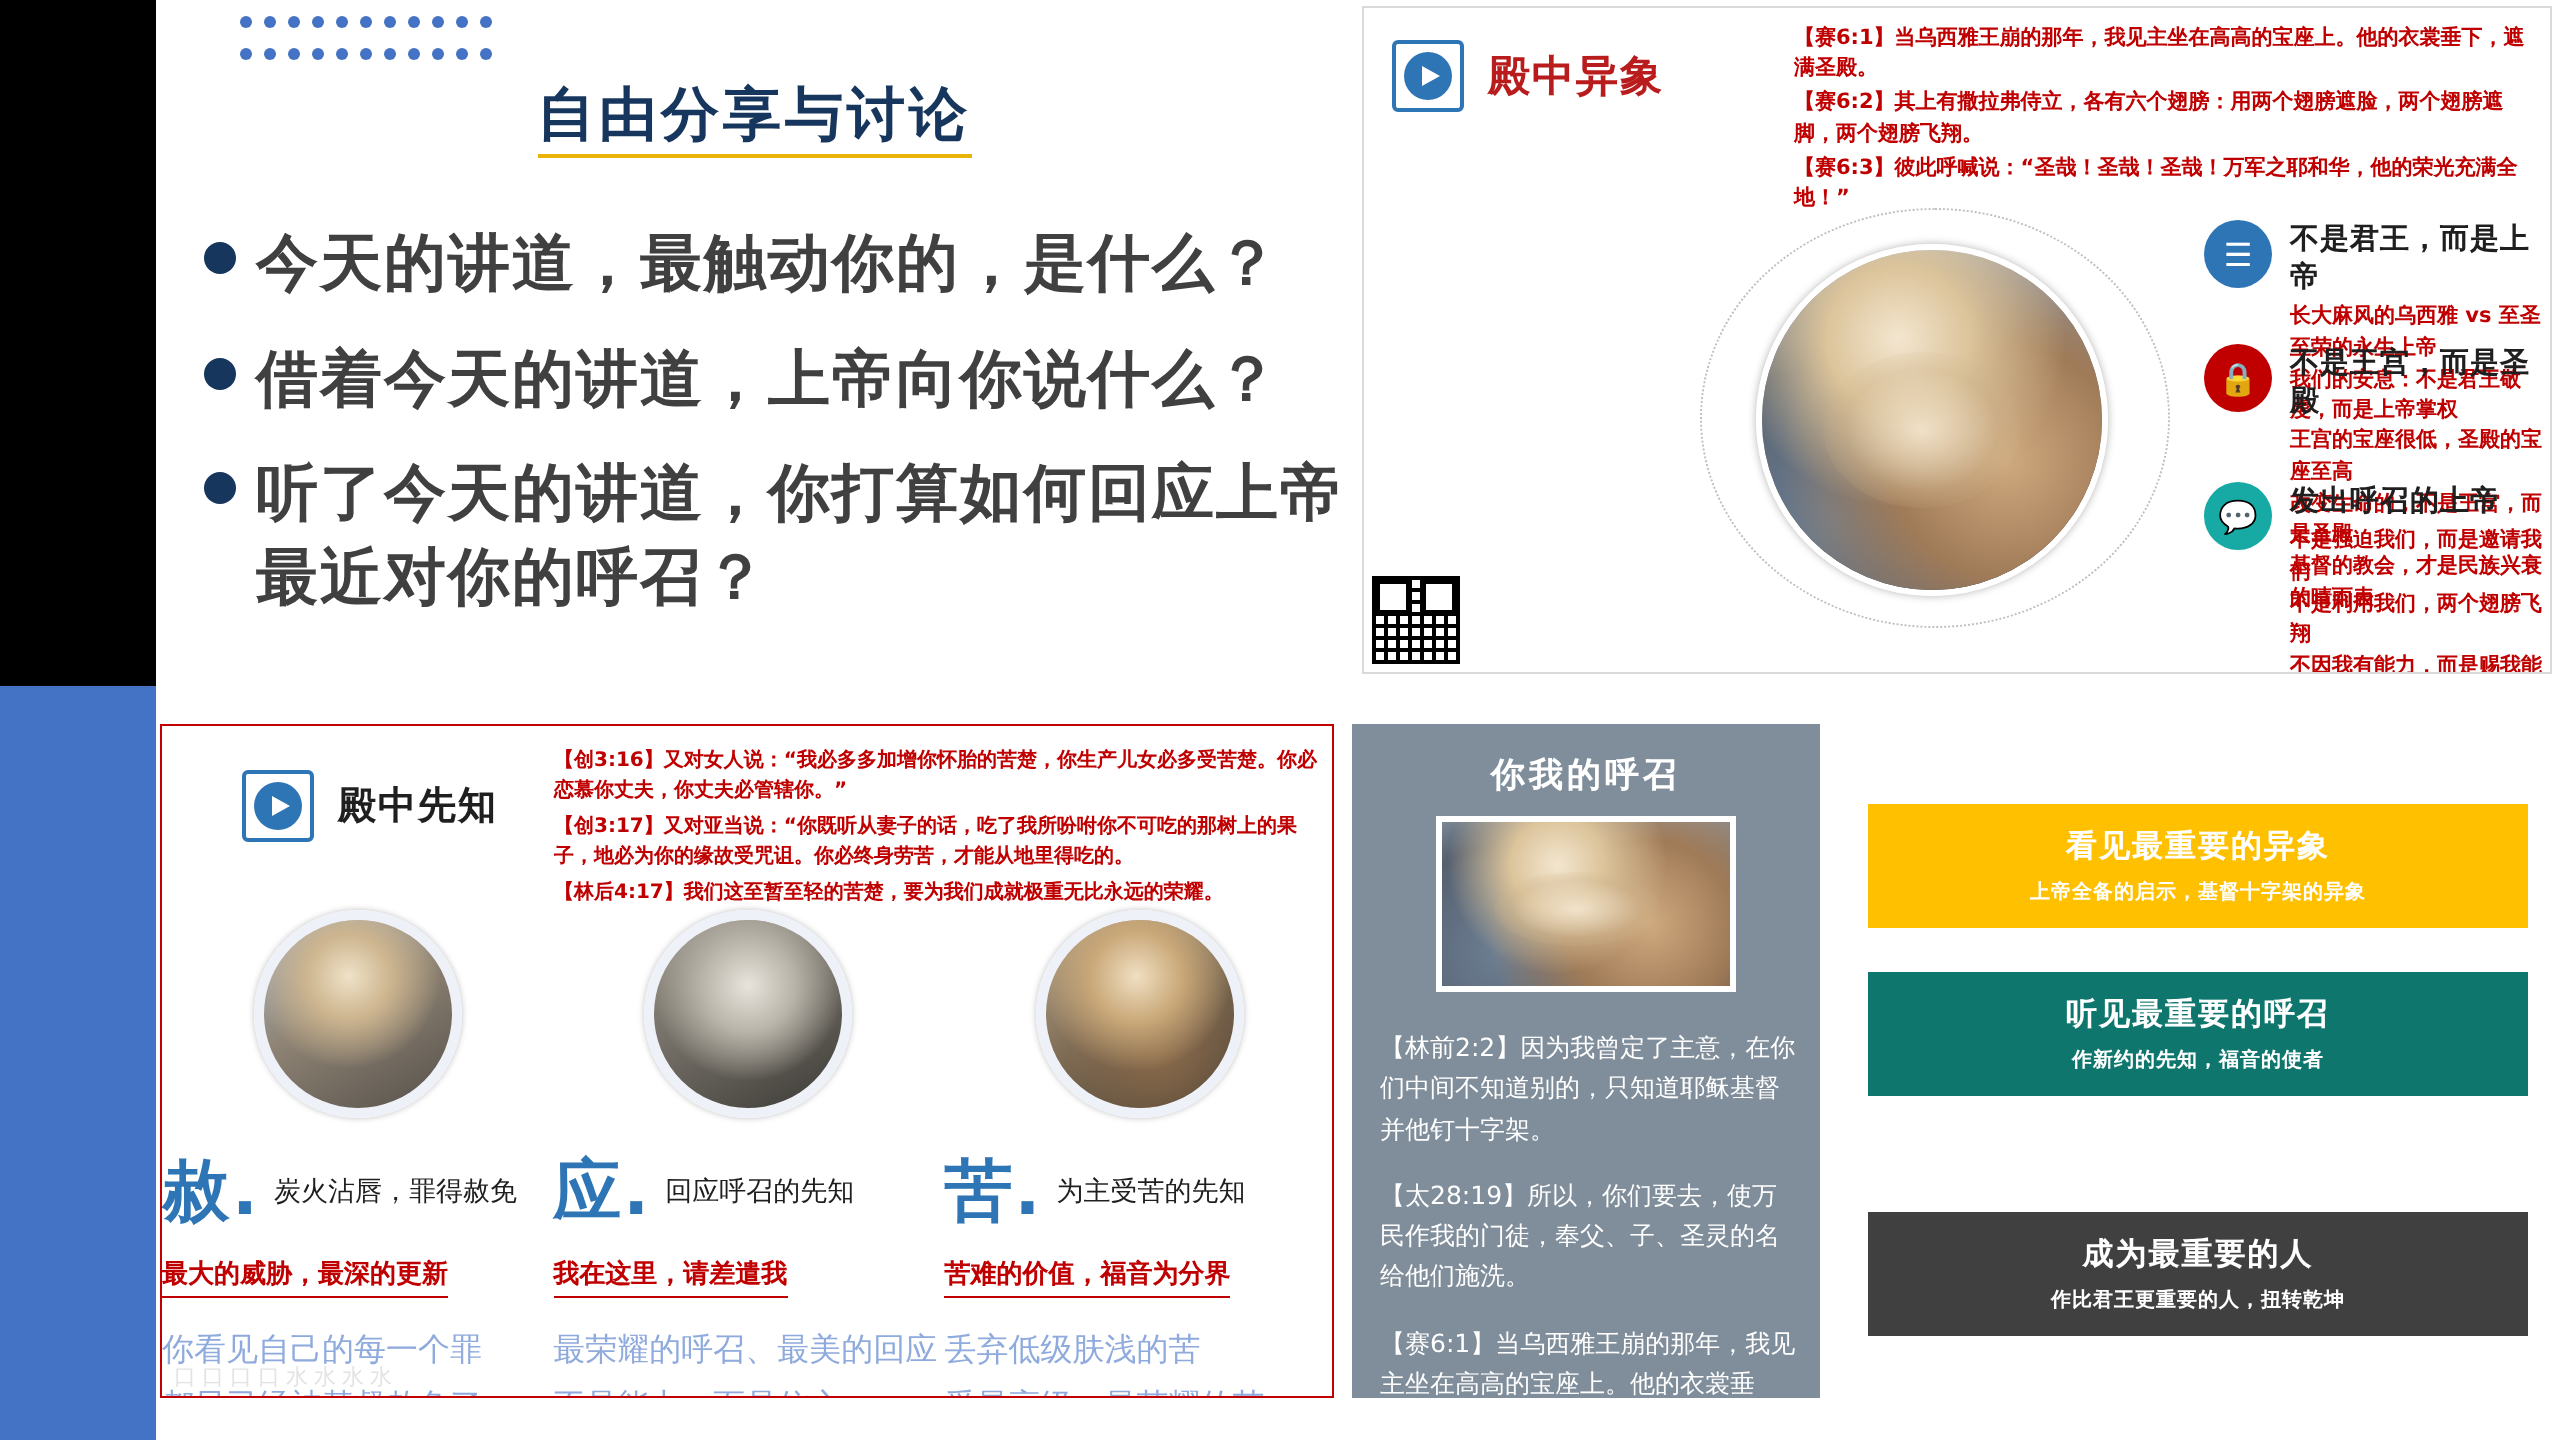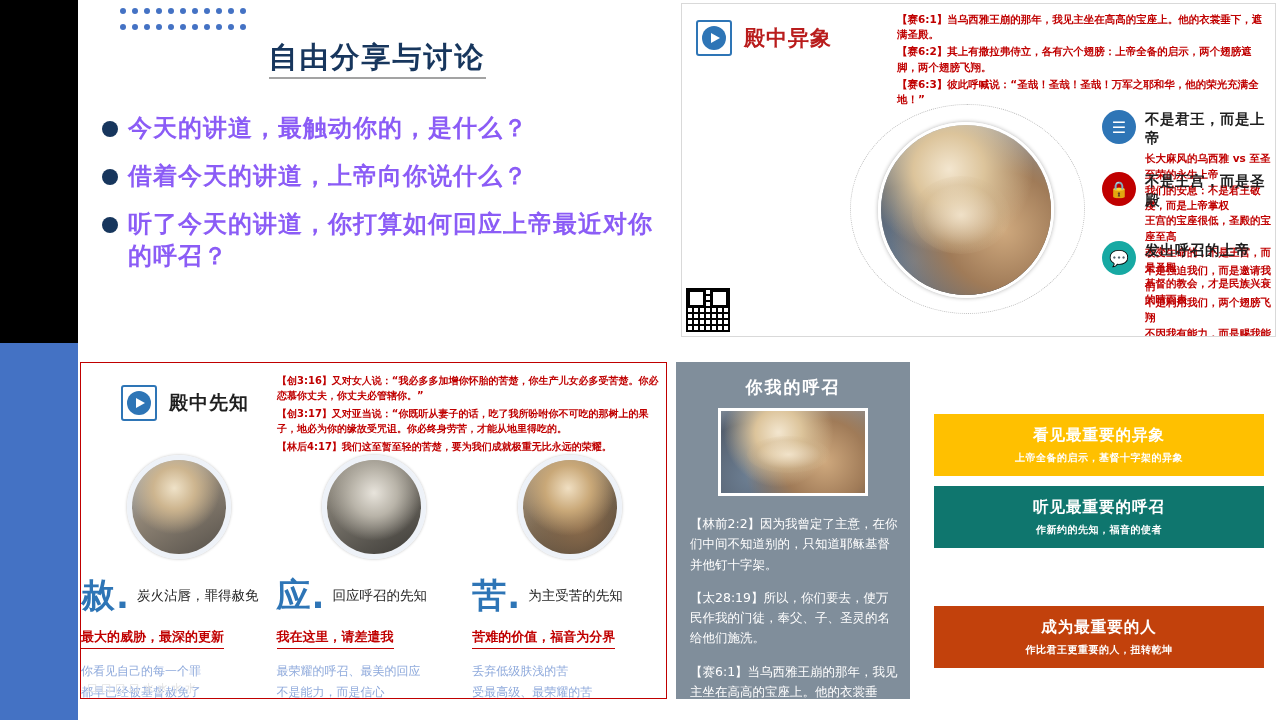--- a/index.html
+++ b/index.html
@@ -33,35 +33,35 @@
   .dot-grid .dot {
     position: absolute; width: 6px; height: 6px; border-radius: 50%;
     background: #4472c4;
   }
   .disc-title {
     position: absolute; left: 0; top: 38px; width: 598px;
     text-align: center;
     font-size: 29px; font-weight: bold; color: #17365d;
     letter-spacing: 2px;
   }
-  .disc-title span { border-bottom: 2px solid #a3a3a3; padding-bottom: 3px; }
+  .disc-title span { border-bottom: 2px solid #eab308; padding-bottom: 3px; }
 
   .disc-list {
     position: absolute; left: 24px; top: 112px; width: 570px;
   }
   .disc-item {
     display: flex; align-items: flex-start;
     margin-bottom: 16px;
   }
   .disc-bullet {
     width: 16px; height: 16px; border-radius: 50%;
     background: #17365d; margin-top: 9px; margin-right: 10px; flex: none;
   }
   .disc-text {
-    font-size: 24px; font-weight: bold; color: #8b5cf6; line-height: 1.34;
+    font-size: 31px; font-weight: bold; color: #404040; line-height: 1.34;
     letter-spacing: 1px;
   }
 
   
   .slide-vision {
     position: absolute; left: 681px; top: 3px; width: 595px; height: 334px;
     background: #ffffff; border: 1px solid #d9d9d9;
     overflow: hidden;
   }
   .vision-head {
@@ -181,21 +181,21 @@
   .big-char {
     font-size: 34px; font-weight: bold; color: #2e75b6; letter-spacing: 1px;
     display: inline-block; vertical-align: middle;
   }
   .char-line { margin-top: 14px; }
   .char-sub { font-size: 13.5px; color: #1f1f1f; display: inline-block; vertical-align: middle; margin-left: 2px; }
   .red-line {
     margin-top: 9px; color: #c00000; font-size: 13px; font-weight: bold;
     display: inline-block; border-bottom: 1.5px solid #c00000; padding-bottom: 2px;
   }
-  .blue-lines { margin-top: 12px; color: #8faadc; font-size: 12px; line-height: 1.75; }
+  .blue-lines { margin-top: 12px; color: #8faadc; font-size: 16px; line-height: 1.75; }
   .wm {
     position: absolute; left: 6px; bottom: 2px; font-size: 11px; color: #e3e3e3;
     letter-spacing: 3px;
   }
 
   
   .slide-calling {
     position: absolute; left: 676px; top: 362px; width: 604px; height: 337px;
     background: #ffffff; overflow: hidden;
   }
@@ -218,23 +218,23 @@
   .calling-texts p { margin: 0 0 13px 0; }
 
   .calling-right { position: absolute; left: 250px; top: 0; width: 354px; height: 337px; }
   .cbox {
     position: absolute; left: 8px; width: 330px; height: 62px;
     display: flex; flex-direction: column; align-items: center; justify-content: center;
     color: #ffffff;
   }
   .cbox .t1 { font-size: 15.5px; font-weight: bold; letter-spacing: 1px; }
   .cbox .t2 { font-size: 10px; font-weight: bold; margin-top: 5px; letter-spacing: .5px; }
-  .cbox-1 { top: 52px; background: #ffc000; }
+  .cbox-1 { top: 40px; background: #ffc000; }
   .cbox-2 { top: 124px; background: #0f766e; }
-  .cbox-3 { top: 244px; background: #c2410c; }
+  .cbox-3 { top: 244px; background: #404040; }
 </style>
 </head>
 <body>
 
 <div id="root">
 
   <div class="left-black"></div>
   <div class="left-blue"></div>
 
   <div class="slide-discussion">
@@ -285,21 +285,21 @@
     <div class="vision-head">
       <div class="play-box">
         <div class="play-circle">
             <div class="play-tri"></div>
           </div>
       </div>
       <div class="vision-title">殿中异象</div>
     </div>
     <div class="vision-verses">
       <div>【赛6:1】当乌西雅王崩的那年，我见主坐在高高的宝座上。他的衣裳垂下，遮满圣殿。</div>
-      <div>【赛6:2】其上有撒拉弗侍立，各有六个翅膀：上帝全备的启示，两个翅膀遮脚，两个翅膀飞翔。</div>
+      <div>【赛6:2】其上有撒拉弗侍立，各有六个翅膀：用两个翅膀遮脸，两个翅膀遮脚，两个翅膀飞翔。</div>
       <div>【赛6:3】彼此呼喊说：“圣哉！圣哉！圣哉！万军之耶和华，他的荣光充满全地！”</div>
     </div>
 
     <div class="vision-ellipse"></div>
     <div class="vision-img">
         <div class="art"></div>
       </div>
 
     <div class="vision-rows">
       <div class="vrow" style="top:0px;">

